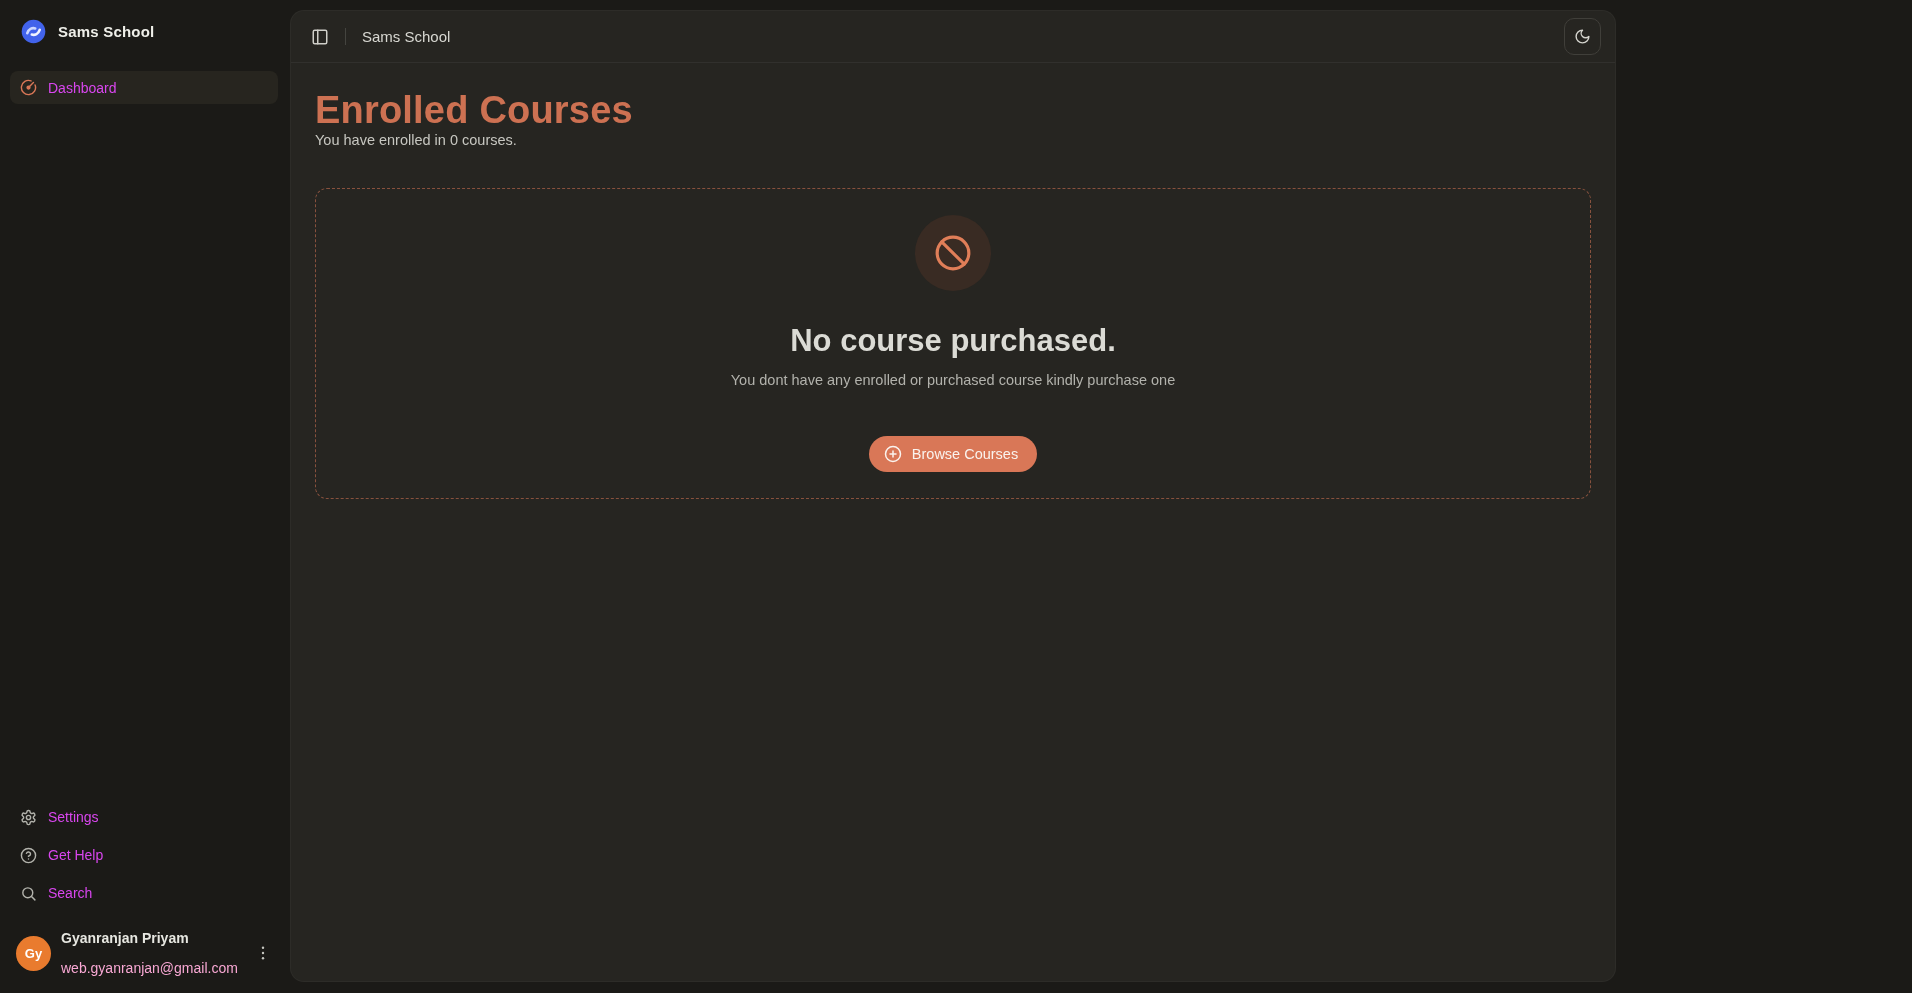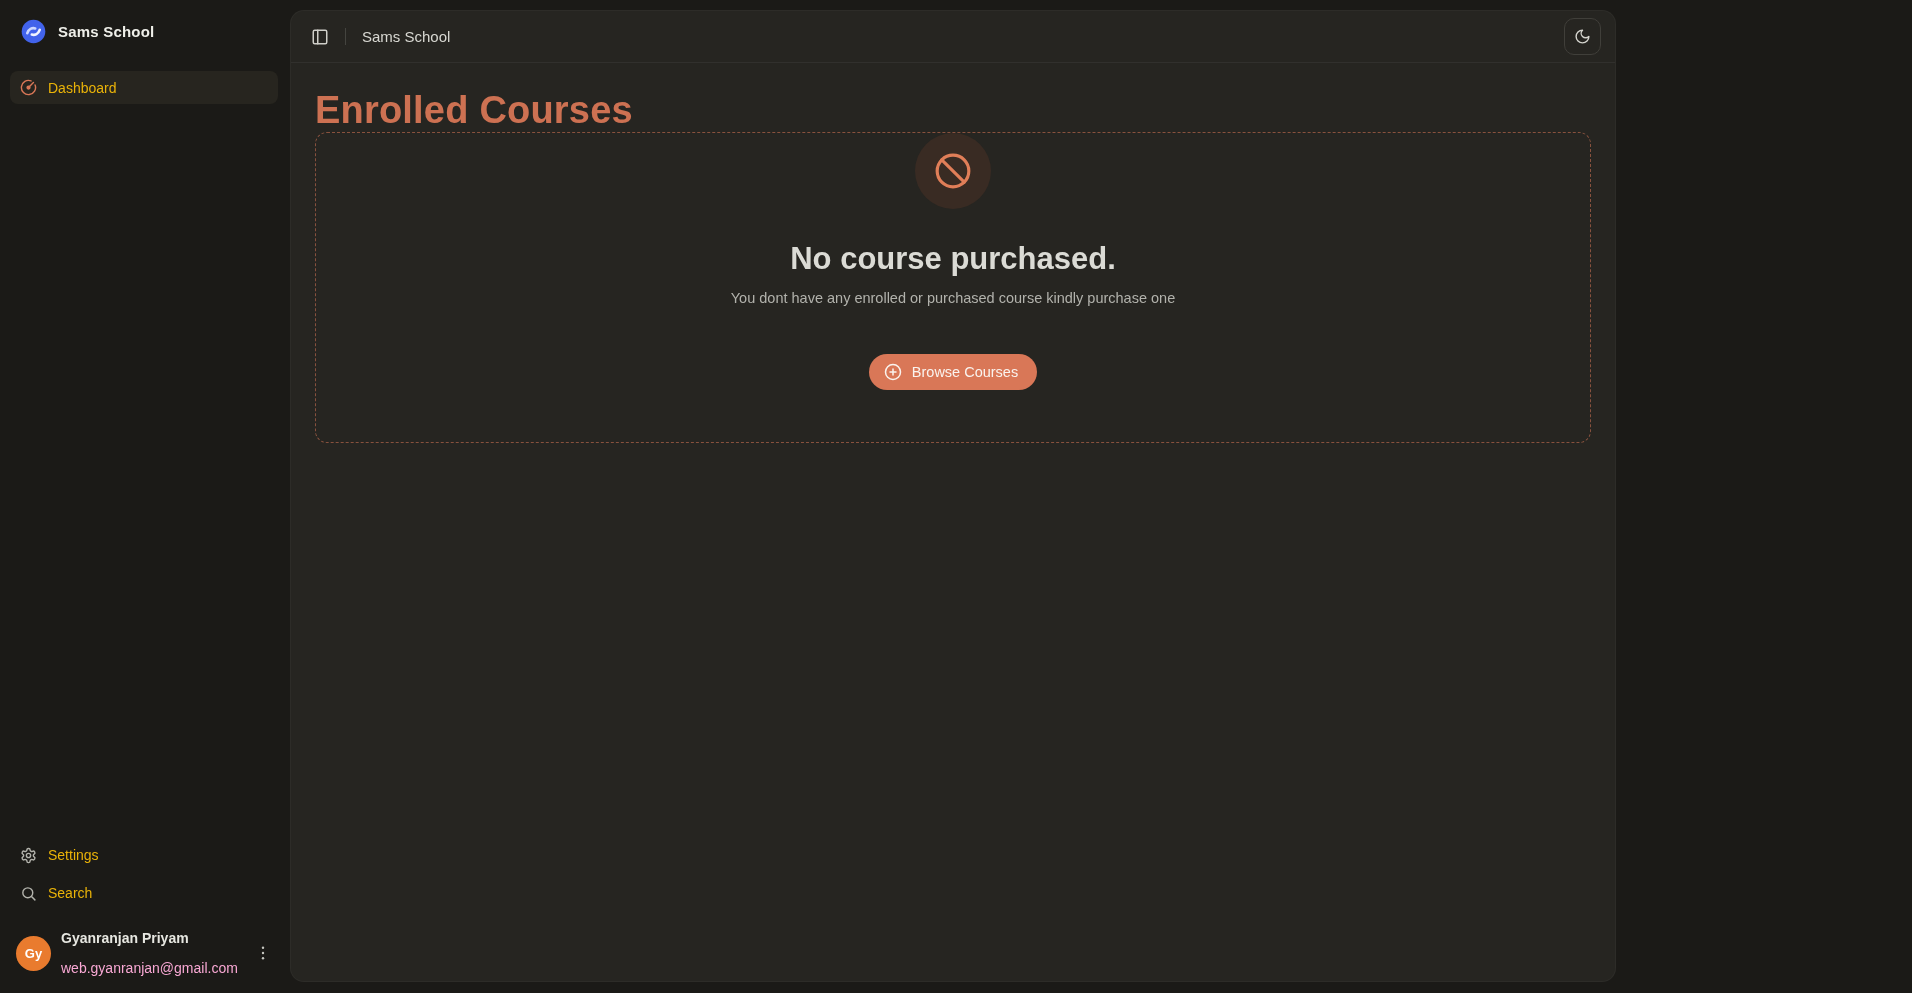--- a/index.html
+++ b/index.html
@@ -26,21 +26,21 @@
   .sidebar{
     width:288px;flex-shrink:0;display:flex;flex-direction:column;
     background:var(--outer-bg);padding:0;
   }
   .brand{display:flex;align-items:center;gap:11px;padding:18px 16px 16px 20px}
   .brand-logo{width:27px;height:27px;flex-shrink:0;display:flex;align-items:center;justify-content:center}
   .brand-name{font-size:15px;font-weight:700;color:#efefe9;letter-spacing:.2px}
   .nav{padding:10px 10px 0 10px;display:flex;flex-direction:column;gap:4px}
   .nav-item{
     display:flex;align-items:center;gap:11px;height:33px;padding:0 10px;
-    border-radius:8px;font-size:14px;color:#eab308;cursor:pointer;
+    border-radius:8px;font-size:14px;color:#d946ef;cursor:pointer;
   }
   .nav-item.active{background:#27251f}
   .nav-item .ni{width:17px;height:17px;color:#b3b3ac;flex-shrink:0}
   .nav-item.active .ni{color:var(--accent)}
   .sidebar-spacer{flex:1}
   .nav.bottom{padding-bottom:6px;gap:2px}
   .nav.bottom .nav-item{height:36px}
   .user-row{
     display:flex;align-items:center;gap:10px;margin:6px 8px 10px 8px;
     padding:7px 8px;border-radius:10px;cursor:pointer;
@@ -81,21 +81,21 @@
 
   .content{flex:1;padding:26px 24px;overflow:hidden}
   .page-title{
     font-size:38px;font-weight:700;color:var(--page-title);
     letter-spacing:.2px;
   }
   .page-subtitle{font-size:14.5px;color:#c7c7c1;margin-bottom:40px}
 
   .empty-box{
     height:311px;border:1px dashed rgba(217,119,87,.55);border-radius:12px;
-    display:flex;flex-direction:column;align-items:center;
+    display:flex;flex-direction:column;align-items:center;justify-content:center;
   }
   .empty-icon-wrap{
     width:76px;height:76px;border-radius:50%;background:#392b23;
     display:flex;align-items:center;justify-content:center;margin-bottom:32px;
   }
   .empty-icon-wrap svg{width:38px;height:38px;color:#e07e58}
   .empty-title{font-size:31px;font-weight:700;color:#dbdbd5;margin-bottom:13px}
   .empty-desc{font-size:14.5px;color:#b2b2ac;margin-bottom:48px}
   .browse-btn{
     display:flex;align-items:center;gap:10px;height:36px;padding:0 19px 0 15px;
@@ -139,20 +139,30 @@
 
     <nav class="nav bottom">
       <div class="nav-item">
         <span class="ni">
           <svg viewBox="0 0 24 24" fill="none" stroke="currentColor" stroke-width="2" stroke-linecap="round" stroke-linejoin="round">
             <path d="M12.22 2h-.44a2 2 0 0 0-2 2v.18a2 2 0 0 1-1 1.73l-.43.25a2 2 0 0 1-2 0l-.15-.08a2 2 0 0 0-2.73.73l-.22.38a2 2 0 0 0 .73 2.73l.15.1a2 2 0 0 1 1 1.72v.51a2 2 0 0 1-1 1.74l-.15.09a2 2 0 0 0-.73 2.73l.22.38a2 2 0 0 0 2.73.73l.15-.08a2 2 0 0 1 2 0l.43.25a2 2 0 0 1 1 1.73V20a2 2 0 0 0 2 2h.44a2 2 0 0 0 2-2v-.18a2 2 0 0 1 1-1.73l.43-.25a2 2 0 0 1 2 0l.15.08a2 2 0 0 0 2.73-.73l.22-.39a2 2 0 0 0-.73-2.73l-.15-.08a2 2 0 0 1-1-1.74v-.5a2 2 0 0 1 1-1.74l.15-.09a2 2 0 0 0 .73-2.73l-.22-.38a2 2 0 0 0-2.73-.73l-.15.08a2 2 0 0 1-2 0l-.43-.25a2 2 0 0 1-1-1.73V4a2 2 0 0 0-2-2z"></path>
             <circle cx="12" cy="12" r="3"></circle>
           </svg>
         </span>
         <span>Settings</span>
+      </div>
+      <div class="nav-item">
+        <span class="ni">
+          <svg viewBox="0 0 24 24" fill="none" stroke="currentColor" stroke-width="2" stroke-linecap="round" stroke-linejoin="round">
+            <circle cx="12" cy="12" r="10"></circle>
+            <path d="M9.09 9a3 3 0 0 1 5.83 1c0 2-3 3-3 3"></path>
+            <path d="M12 17h.01"></path>
+          </svg>
+        </span>
+        <span>Get Help</span>
       </div>
       <div class="nav-item">
         <span class="ni">
           <svg viewBox="0 0 24 24" fill="none" stroke="currentColor" stroke-width="2" stroke-linecap="round" stroke-linejoin="round">
             <circle cx="11" cy="11" r="7"></circle>
             <path d="m21 21-4.35-4.35"></path>
           </svg>
         </span>
         <span>Search</span>
       </div>
@@ -190,20 +200,21 @@
         <span>
           <svg viewBox="0 0 24 24" width="17" height="17" fill="none" stroke="currentColor" stroke-width="2" stroke-linecap="round" stroke-linejoin="round">
             <path d="M12 3a6 6 0 0 0 9 9 9 9 0 1 1-9-9Z"></path>
           </svg>
         </span>
       </button>
     </header>
 
     <section class="content">
       <h1 class="page-title">Enrolled Courses</h1>
+      <p class="page-subtitle">You have enrolled in 0 courses.</p>
 
       <div class="empty-box">
         <div class="empty-icon-wrap">
           <svg viewBox="0 0 24 24" fill="none" stroke="currentColor" stroke-width="2" stroke-linecap="round" stroke-linejoin="round">
             <circle cx="12" cy="12" r="10"></circle>
             <path d="m4.9 4.9 14.2 14.2"></path>
           </svg>
         </div>
         <div class="empty-title">No course purchased.</div>
         <div class="empty-desc">You dont have any enrolled or purchased course kindly purchase one</div>

